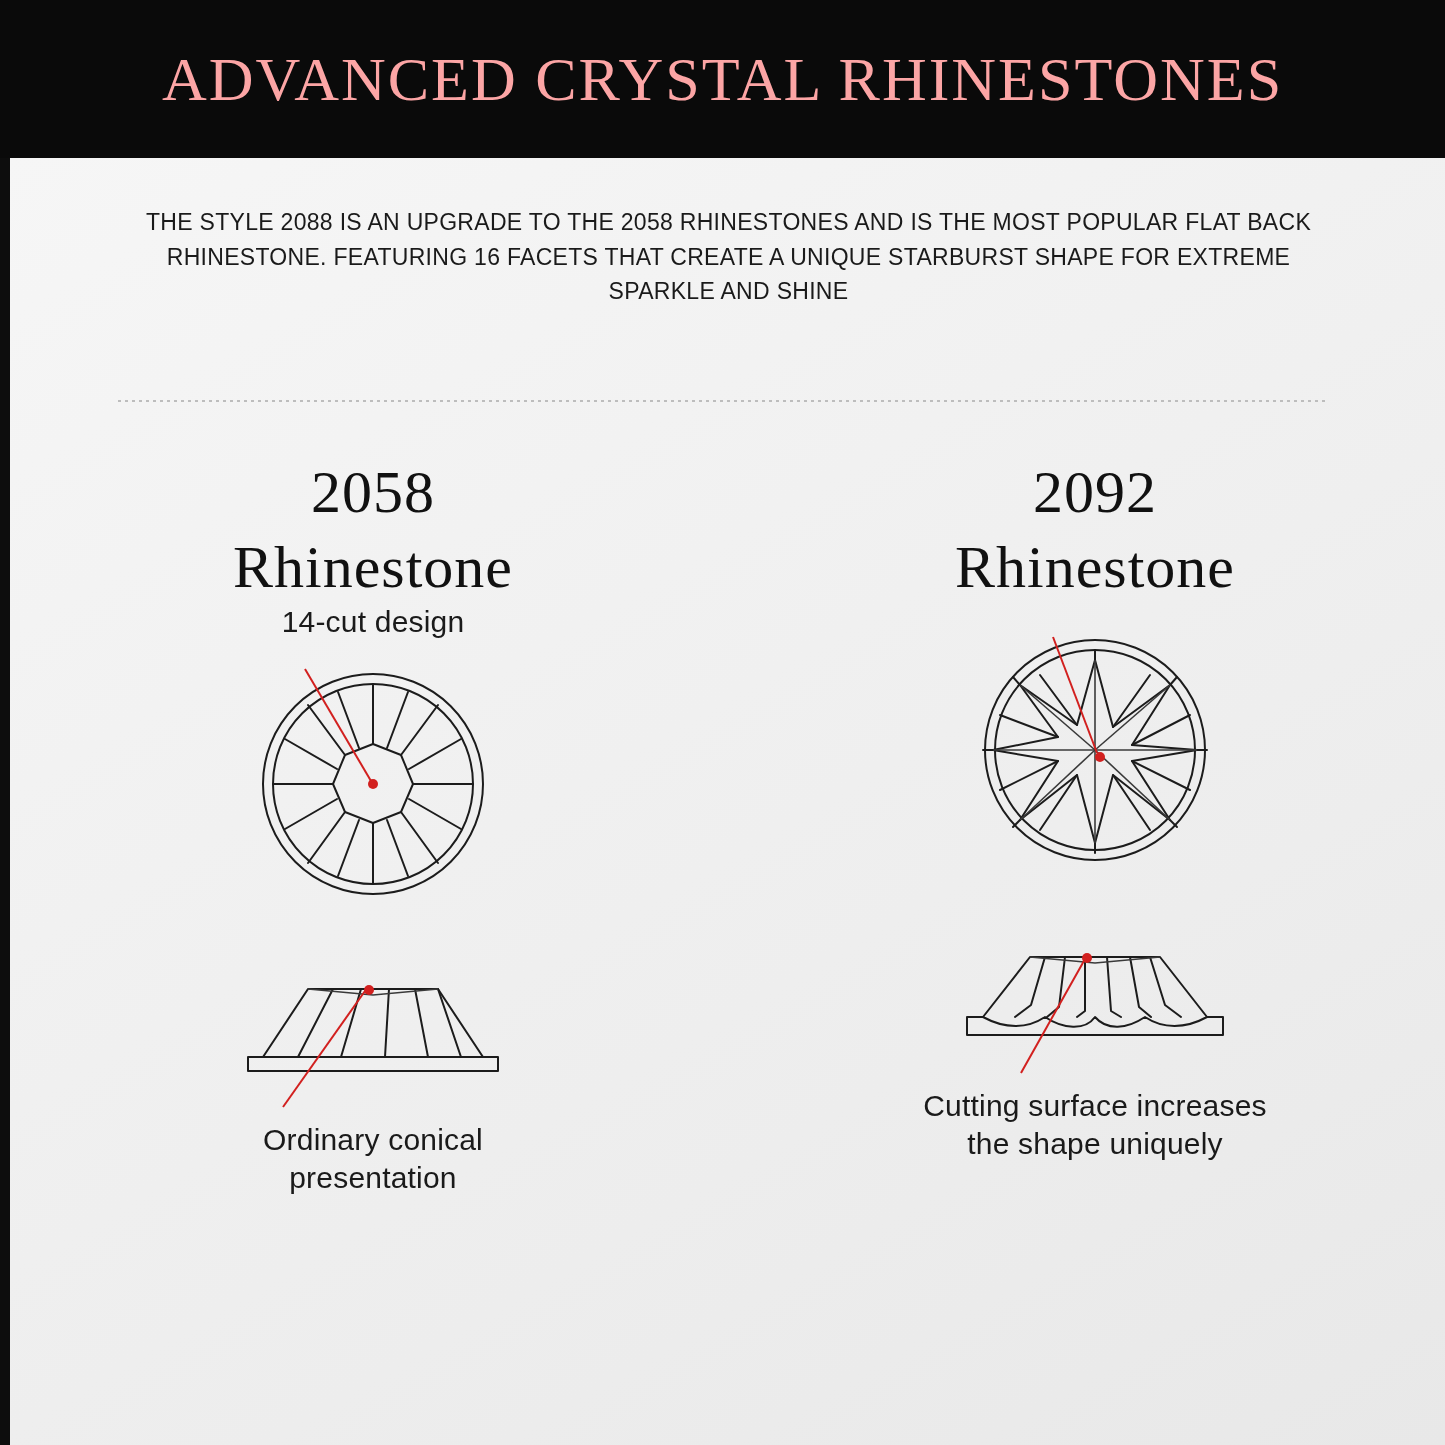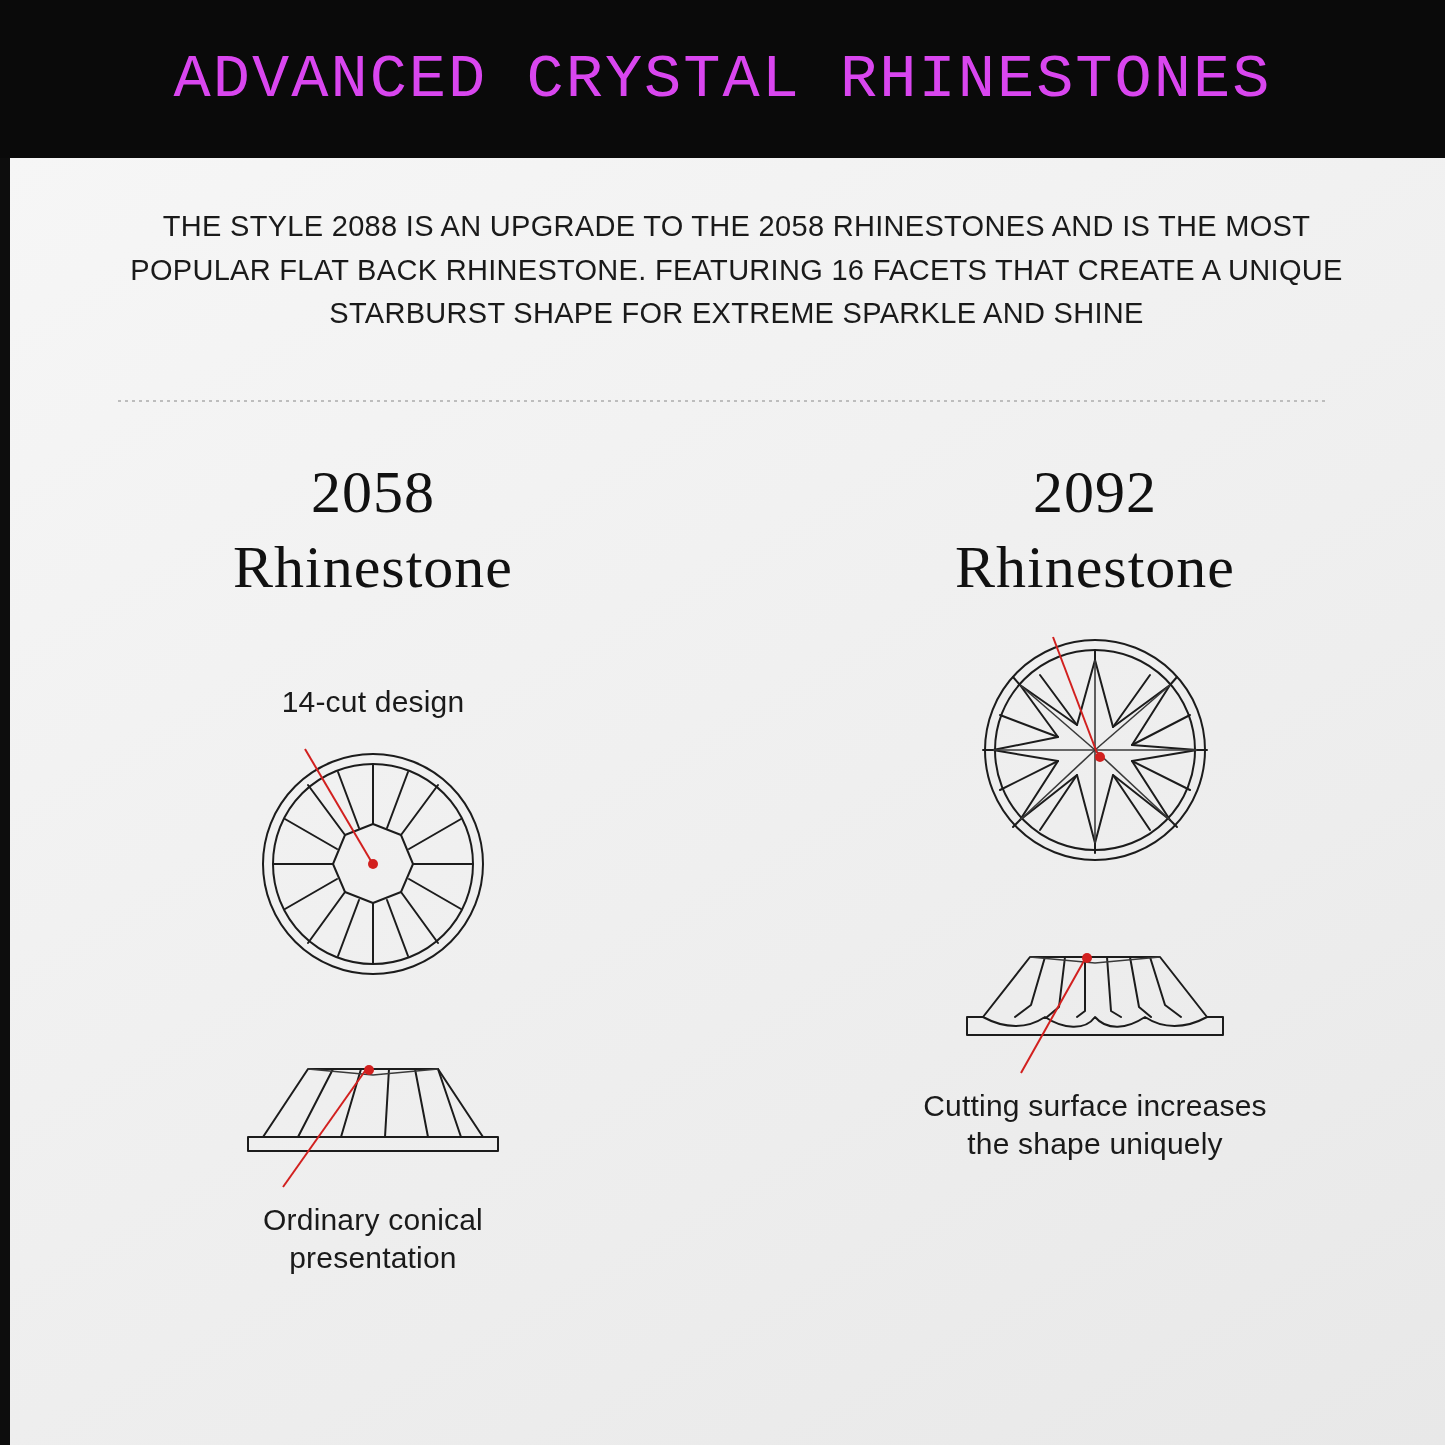--- a/index.html
+++ b/index.html
@@ -33,35 +33,35 @@
     left: 0;
     top: 0;
     width: 1445px;
     height: 158px;
     background: #0a0a0a;
     display: flex;
     align-items: center;
     justify-content: center;
   }
   .header-title {
-    font-family: Liberation Mono, monospace;
-    color: #d946ef;
+    font-family: Liberation Serif, serif;
+    color: #fca5a5;
     font-size: 62px;
     letter-spacing: 2px;
     white-space: nowrap;
     font-weight: 400;
   }
   .intro {
     position: absolute;
-    left: 124px;
+    left: 116px;
     top: 205px;
     width: 1225px;
     text-align: center;
     color: #1a1a1a;
-    font-size: 29px;
+    font-size: 23px;
     line-height: 1.5;
     letter-spacing: 0.3px;
   }
   .divider {
     position: absolute;
     left: 118px;
     top: 400px;
     width: 1210px;
     height: 2px;
     background-image: repeating-linear-gradient(to right, #bdbdbd 0px, #bdbdbd 3px, transparent 3px, transparent 7px);
@@ -85,21 +85,20 @@
     color: #111111;
     text-align: center;
     line-height: 1.25;
     font-weight: 400;
     letter-spacing: 1px;
   }
   .col-title .line2 {
     display: block;
   }
   .callout-top {
-    margin-top: 80px;
     font-size: 30px;
     color: #1a1a1a;
     text-align: center;
     letter-spacing: 0.2px;
   }
   .figure-top {
     margin-top: 10px;
     position: relative;
     width: 300px;
     height: 260px;

